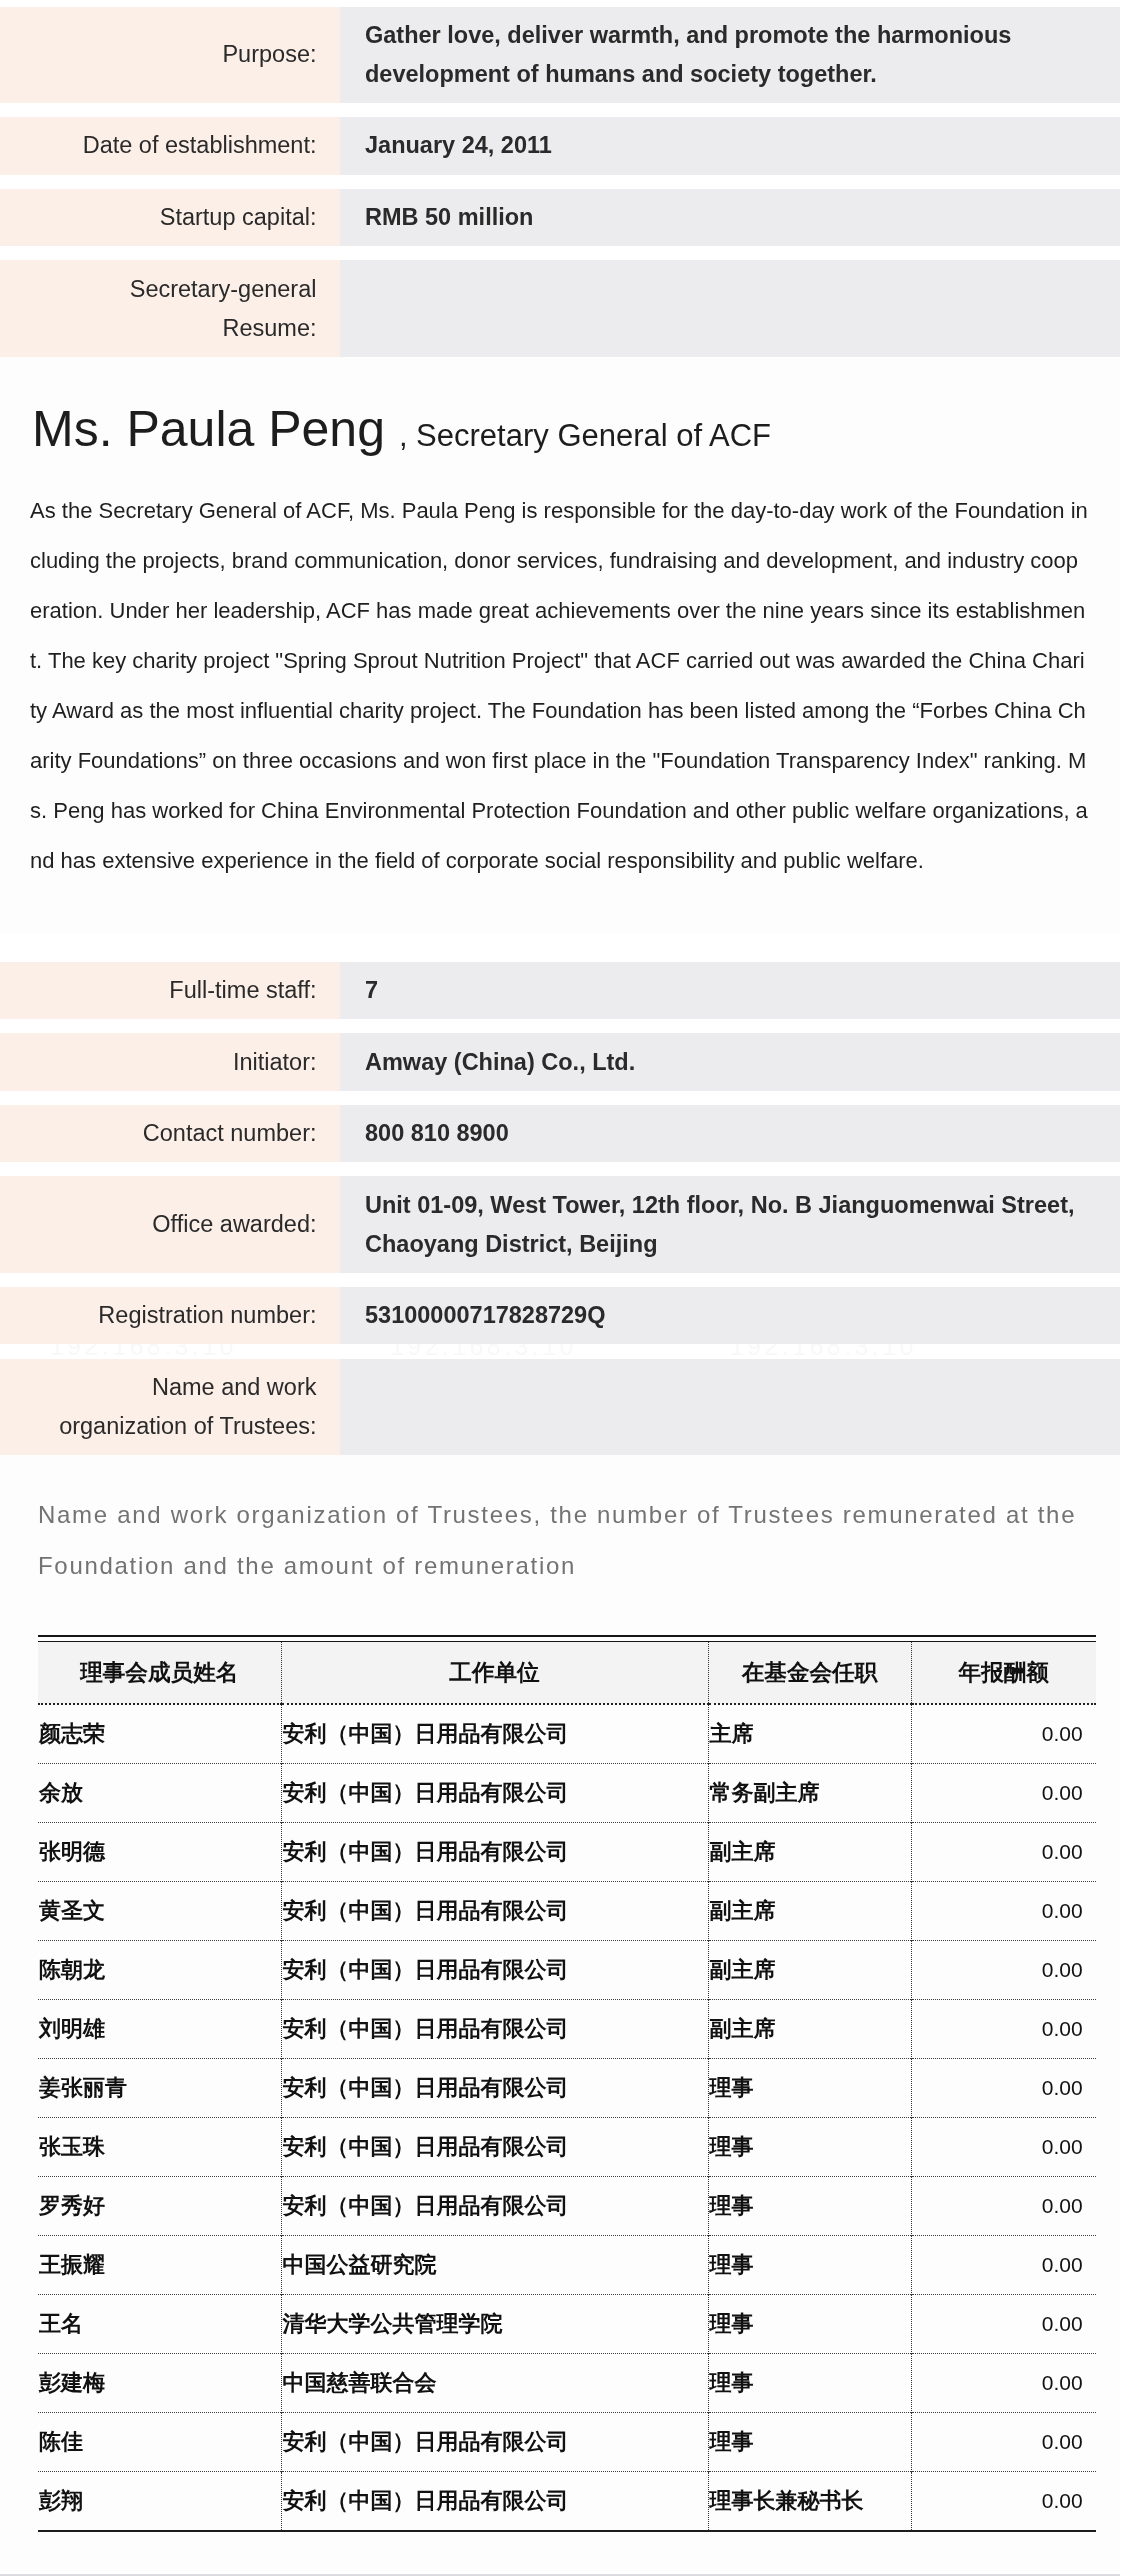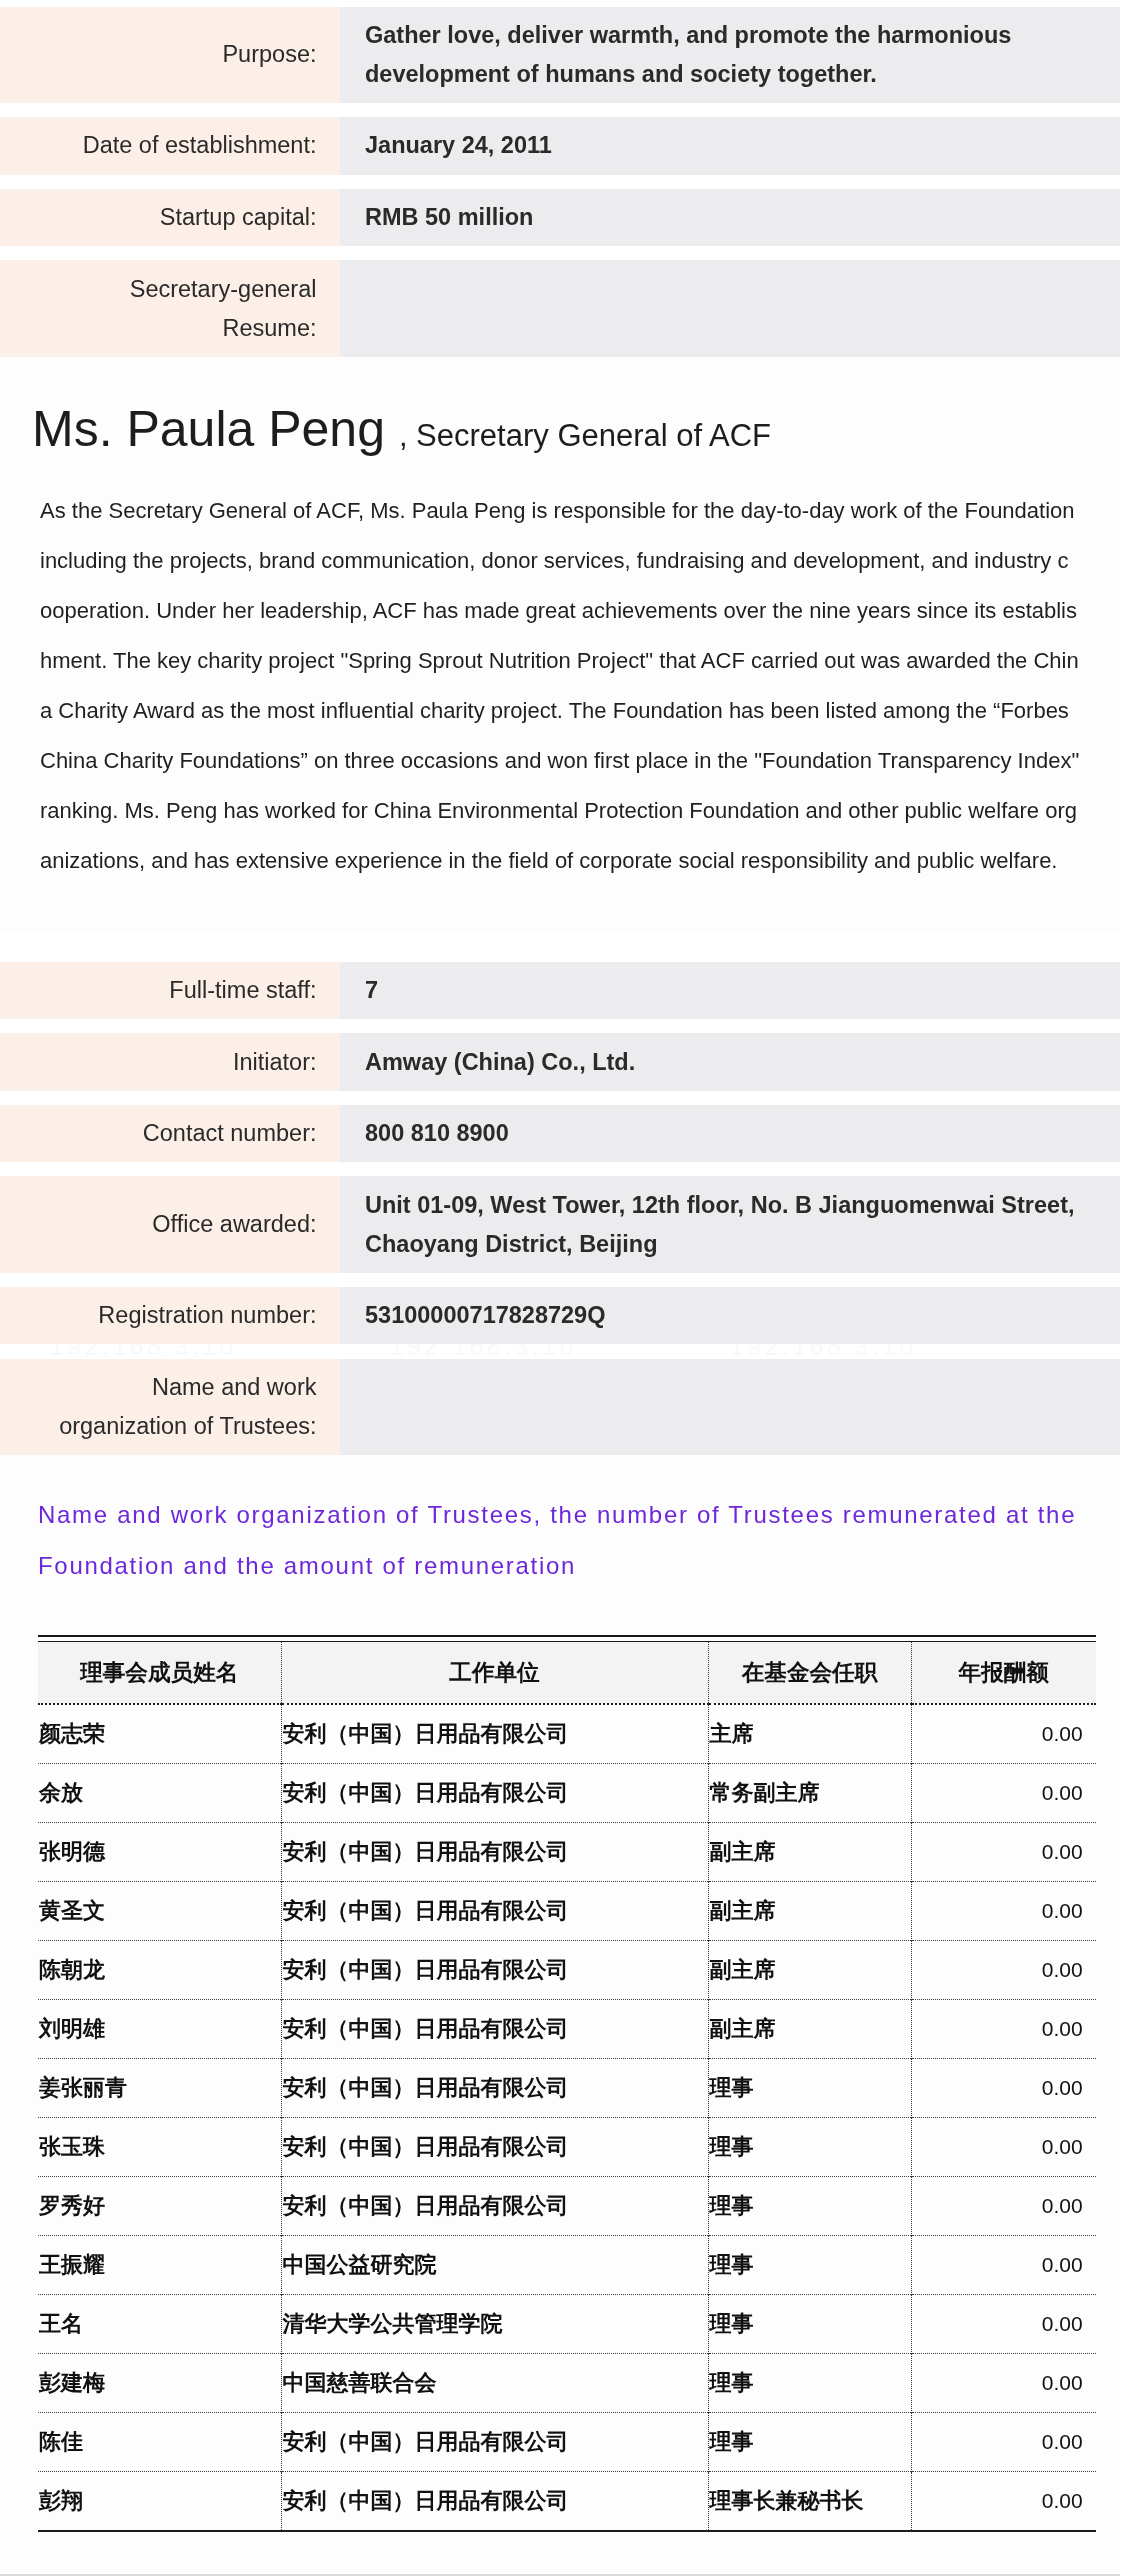--- a/index.html
+++ b/index.html
@@ -26,27 +26,27 @@
   .cell-label span{font-size:23.5px;line-height:39px;text-align:right;color:#2a2a2a;}
   .cell-value{flex:1;box-sizing:border-box;background:#ececee;
     display:flex;align-items:center;padding:9.2px 34px 9.2px 25px;}
   .cell-value span{font-size:23.5px;line-height:39px;color:#2a2a2a;word-break:break-word;font-weight:bold;}
 
   
   .white-section{background:#fdfdfe;}
   .resume-section{padding:42px 0 47px 0;}
   .resume-heading{margin:0;padding:0 32px;font-weight:400;font-size:50px;line-height:60px;color:#1d1d1d;}
   .resume-heading .suffix{font-size:31px;font-weight:400;color:#1d1d1d;}
-  .resume-bio{margin:20px 0 0 0;padding:0 40px;font-size:22px;line-height:50px;
+  .resume-bio{margin:20px 0 0 0;padding:0 30px;font-size:22px;line-height:50px;
     color:#1f1f1f;word-break:break-all;text-align:left;}
 
   
   .trustees-section{padding:34px 0 39px 0;}
   .trustees-title{margin:0;padding:0 38px;font-weight:400;font-size:24px;line-height:51px;
-    letter-spacing:1.7px;color:#6d28d9;max-width:1061px;box-sizing:content-box;}
+    letter-spacing:1.7px;color:#737373;max-width:1061px;box-sizing:content-box;}
   .table-wrap{width:1058px;margin:44px 0 0 38px;border-top:2.5px solid #161616;}
   table.trust-table{width:100%;border-collapse:collapse;table-layout:fixed;
     margin-top:4px;border-top:0.8px solid #161616;border-bottom:2.5px solid #1c1c1c;}
   .trust-table col.c1{width:243px}
   .trust-table col.c2{width:427px}
   .trust-table col.c3{width:203px}
   .trust-table col.c4{width:185px}
   .trust-table th{height:59px;background:#f3f3f3;font-size:22.6px;font-weight:700;
     text-align:center;border-bottom:2.5px dotted #222222;color:#111;}
   .trust-table td{height:56px;font-size:22px;font-weight:700;text-align:left;color:#111;}

